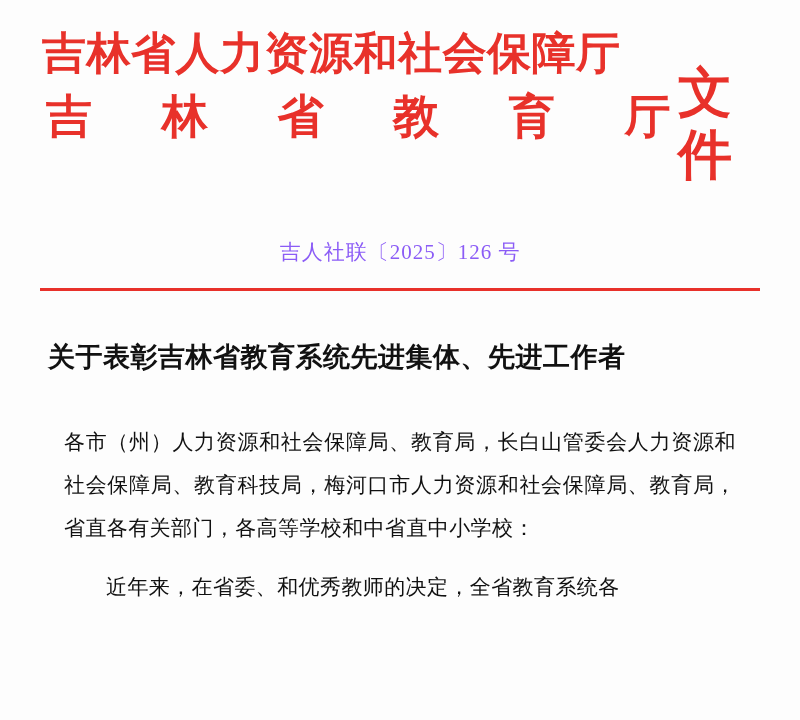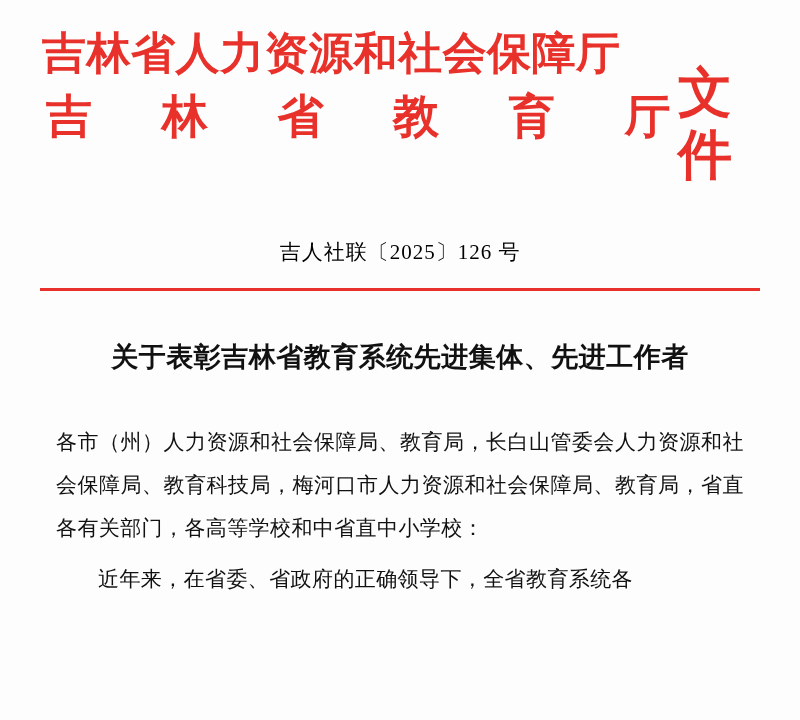--- a/index.html
+++ b/index.html
@@ -65,40 +65,40 @@
     line-height: 62px;
     text-align: center;
     font-family: "Liberation Serif", "DejaVu Serif", serif;
   }
   .doc-word span { display: block; }
 
   
   .docnum {
     text-align: center;
     font-size: 21px;
-    color: #000000;
+    color: #8b5cf6;
     letter-spacing: 1px;
     margin-top: 48px;
     font-family: "Liberation Serif", "DejaVu Serif", serif;
   }
 
   
   .red-rule {
     margin-top: 22px;
     height: 3px;
     background: #e8312a;
     width: 720px;
     margin-left: auto;
     margin-right: auto;
   }
 
   
   .title {
     margin-top: 44px;
-    text-align: center;
+    text-align: left;
     font-size: 27px;
     font-weight: bold;
     color: #111;
     line-height: 44px;
     letter-spacing: 0.5px;
     font-family: "Liberation Serif", "DejaVu Serif", serif;
     padding: 0 8px;
   }
   .title-line { display: block; }
 
@@ -107,21 +107,21 @@
     margin-top: 42px;
     font-size: 21px;
     line-height: 43px;
     color: #111;
     text-align: justify;
     text-justify: inter-ideograph;
     letter-spacing: 0.4px;
     padding: 0 8px;
     font-family: "Liberation Serif", "DejaVu Serif", serif;
   }
-  .para { margin: 8px; }
+  .para { margin: 16px; }
   .para.indent { text-indent: 2em; }
 </style>
 </head>
 <body>
 
 <div class="page">
 
   <div class="masthead">
     <div class="issuer-lines">
       <div class="issuer-line issuer-line-1">吉林省人力资源和社会保障厅</div>
@@ -143,16 +143,16 @@
   <div class="docnum">吉人社联〔2025〕126 号</div>
 
   <div class="red-rule"></div>
 
   <div class="title">
     <span class="title-line">关于表彰吉林省教育系统先进集体、先进工作者</span>
   </div>
 
   <div class="body-text">
     <p class="para">各市（州）人力资源和社会保障局、教育局，长白山管委会人力资源和社会保障局、教育科技局，梅河口市人力资源和社会保障局、教育局，省直各有关部门，各高等学校和中省直中小学校：</p>
-    <p class="para indent">近年来，在省委、省政府的正确领导下，全省教育系统各</p>
+    <p class="para indent">近年来，在省委、和优秀教师的决定，全省教育系统各</p>
   </div>
 
 </div>
 
 </body></html>

